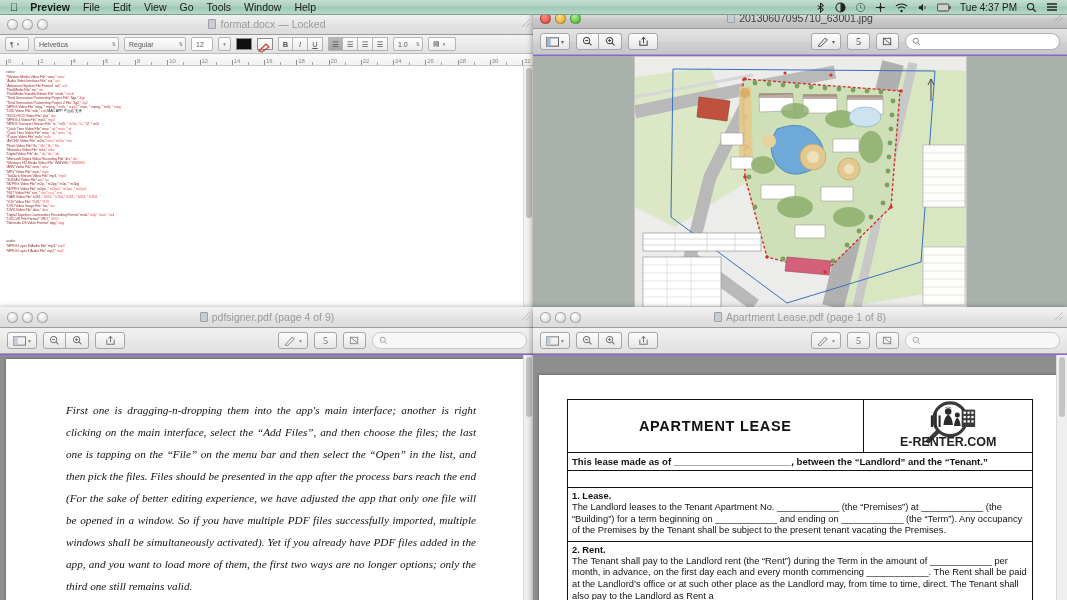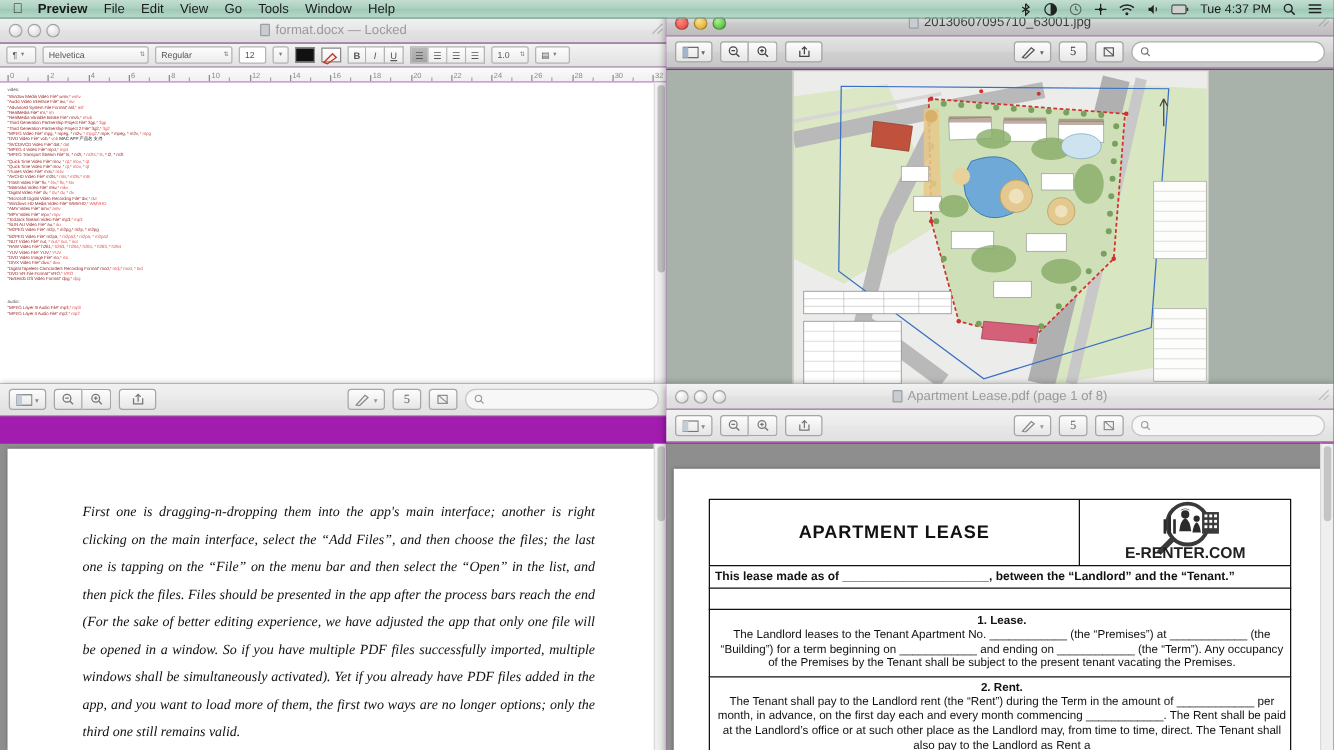--- a/index.html
+++ b/index.html
@@ -22,21 +22,21 @@
     z-index: 100;
   }
   #menubar .apple { margin-left:10px; margin-right:12px; font-size:11px; line-height:1; }
   #menubar .mitem { margin-right:13px; white-space:nowrap; }
   #menubar .mitem.bold { font-weight:bold; }
   #menubar .spacer { flex:1; }
   #menubar .ritem { margin-right:9px; white-space:nowrap; font-size:10px; display:flex; align-items:center;}
   #menubar .ritem svg { display:block; }
 
   
-  .window { position:absolute; background:#a21caf; box-shadow: 0 1px 6px rgba(0,0,0,.45); }
+  .window { position:absolute; background:#8b5cf6; box-shadow: 0 1px 6px rgba(0,0,0,.45); }
   .titlebar {
     height:21px; position:relative;
     background: linear-gradient(to bottom,#e8e8e8 0%, #d3d3d3 48%, #cbcbcb 52%, #bdbdbd 100%);
     border-bottom:1px solid #9b9b9b;
     display:flex; align-items:center;
   }
   .titlebar.inactive {
     background: linear-gradient(to bottom,#f2f2f2 0%, #e7e7e7 50%, #e3e3e3 51%, #dcdcdc 100%);
   }
   .traffic { display:flex; gap:4px; margin-left:7px; }
@@ -173,21 +173,20 @@
   .lease-made {
     border-left:1.6px solid #111; border-right:1.6px solid #111; border-bottom:1.6px solid #111;
     padding:3px 4px 2px 4px; font-size:9.6px; font-weight:bold; color:#111; line-height:12px;
   }
   .lease-row2 { display:flex; border-left:1.6px solid #111; border-right:1.6px solid #111; border-bottom:1.6px solid #111; height:17px; }
   .lease-row2 > div { flex:1; display:flex; align-items:center; padding-left:4px; font-size:8.4px; font-weight:bold; color:#111; }
   .lease-row2 > div:last-child { border-left:1.6px solid #111; }
   .lease-sec {
     border-left:1.6px solid #111; border-right:1.6px solid #111;
     padding:3px 1px 4px 4px;
-    text-align:center;
   }
   .lease-sec.bordered-bottom { border-bottom:1.6px solid #111; }
   .lease-sec h4 { margin:0 0 1px 0; font-size:9.3px; font-weight:bold; color:#111; }
   .lease-sec p { margin:0; font-size:9.3px; line-height:11.6px; color:#111; }
 
   
   .vscroll { position:absolute; right:0; top:48px; bottom:0; width:11px; background:#efefef; border-left:1px solid #d9d9d9; }
   .vscroll .thumb { position:absolute; left:2px; right:2px; top:2px; height:60px; background:#c4c4c4; border-radius:4px; }
 </style>
 </head>
@@ -648,20 +647,34 @@
               <circle cx="196" cy="18" r="1.6"></circle>
           </g>
 
           <path d="M296 22 L296 44 M296 22 L293 28 M296 22 L299 28" stroke="#444" stroke-width="1" fill="none"></path>
         </svg>
       </div>
     </div>
   </div>
 
   <div class="window" id="win-pdf1">
+    <div class="titlebar inactive">
+      <div class="traffic">
+        <div class="tl dim"></div>
+        <div class="tl dim"></div>
+        <div class="tl dim"></div>
+      </div>
+      <div class="wtitle inactive">
+        <span class="doc-ico"></span>
+        <span>pdfsigner.pdf (page 4 of 9)</span>
+      </div>
+      <svg class="resizecorner" viewBox="0 0 10 10">
+          <path d="M1 9 L9 1 M5 9 L9 5" stroke="#9d9d9d" stroke-width="1"></path>
+        </svg>
+    </div>
 
     <div class="pvtoolbar inactive">
       <div class="btn wide">
         <svg width="13" height="10" viewBox="0 0 14 10">
             <rect x="0.5" y="0.5" width="13" height="9" fill="none" stroke="#777"></rect>
             <rect x="0.5" y="0.5" width="4.5" height="9" fill="#c2cdd8"></rect>
           </svg>
         <span style="font-size:6px;margin-left:2px;color:#888">▾</span>
       </div>
       <div class="btngrp">

